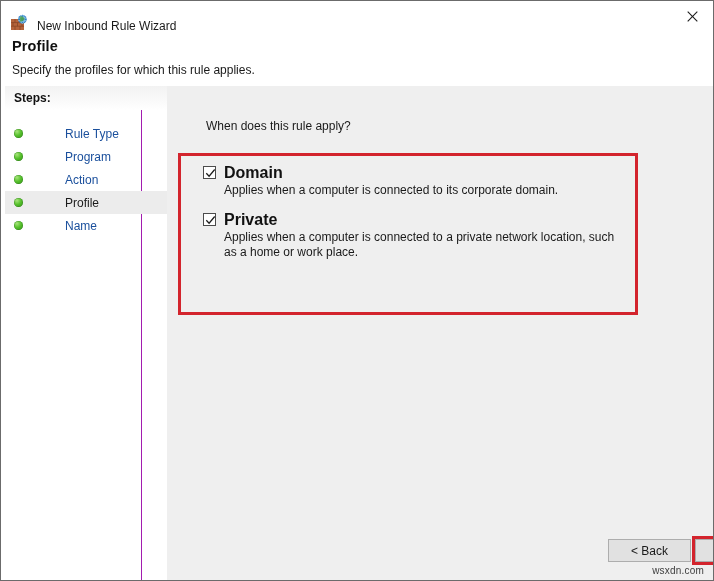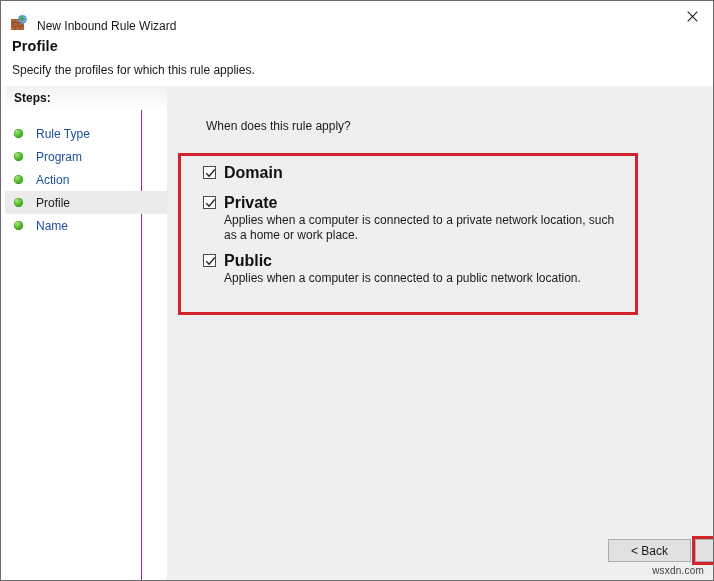--- a/index.html
+++ b/index.html
@@ -117,20 +117,21 @@
     width: 164px;
   }
   .step-item {
     position: relative;
     height: 23px;
     display: flex;
     align-items: center;
     padding-left: 9px;
     box-sizing: border-box;
     cursor: default;
+    gap: 29px;
   }
   .step-item.active {
     background: #ececec;
   }
   .step-bullet {
     width: 9px;
     height: 9px;
     border-radius: 50%;
     flex: none;
     background: radial-gradient(circle at 33% 28%, #a7e47a 0%, #57c12d 45%, #2f8a12 100%);
@@ -355,49 +356,39 @@
 
       <div class="profile-row">
         <div class="profile-head">
           <span class="chk">
             <svg width="11" height="11" viewBox="0 0 11 11">
               <polyline points="1.3,5.2 4.1,8.2 9.7,1.5" fill="none" stroke="#1c1c1c" stroke-width="1.25"></polyline>
             </svg>
           </span>
           <span class="profile-name">Domain</span>
         </div>
+        <div class="profile-desc">Applies when a computer is connected to its corporate domain.</div>
       </div>
 
       <div class="gap-a"></div>
 
       <div class="profile-row">
         <div class="profile-head">
           <span class="chk">
             <svg width="11" height="11" viewBox="0 0 11 11">
               <polyline points="1.3,5.2 4.1,8.2 9.7,1.5" fill="none" stroke="#1c1c1c" stroke-width="1.25"></polyline>
             </svg>
           </span>
           <span class="profile-name">Private</span>
         </div>
         <div class="profile-desc">Applies when a computer is connected to a private network location, such as a home or work place.</div>
       </div>
 
       <div class="gap-b"></div>
 
-      <div class="profile-row">
-        <div class="profile-head">
-          <span class="chk">
-            <svg width="11" height="11" viewBox="0 0 11 11">
-              <polyline points="1.3,5.2 4.1,8.2 9.7,1.5" fill="none" stroke="#1c1c1c" stroke-width="1.25"></polyline>
-            </svg>
-          </span>
-          <span class="profile-name">Public</span>
-        </div>
-        <div class="profile-desc">Applies when a computer is connected to a public network location.</div>
-      </div>
 
     </div>
 
     <div class="footer">
       <div class="btn btn-back">&lt; Back</div>
       <div class="btn btn-next">Next &gt;</div>
 
       <div class="next-highlight"></div>
     </div>
 

